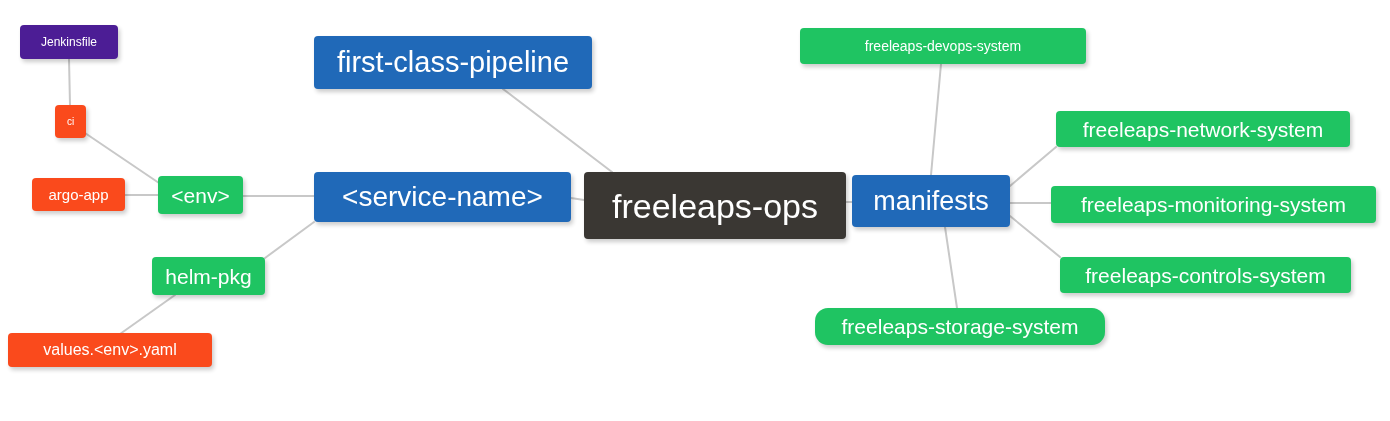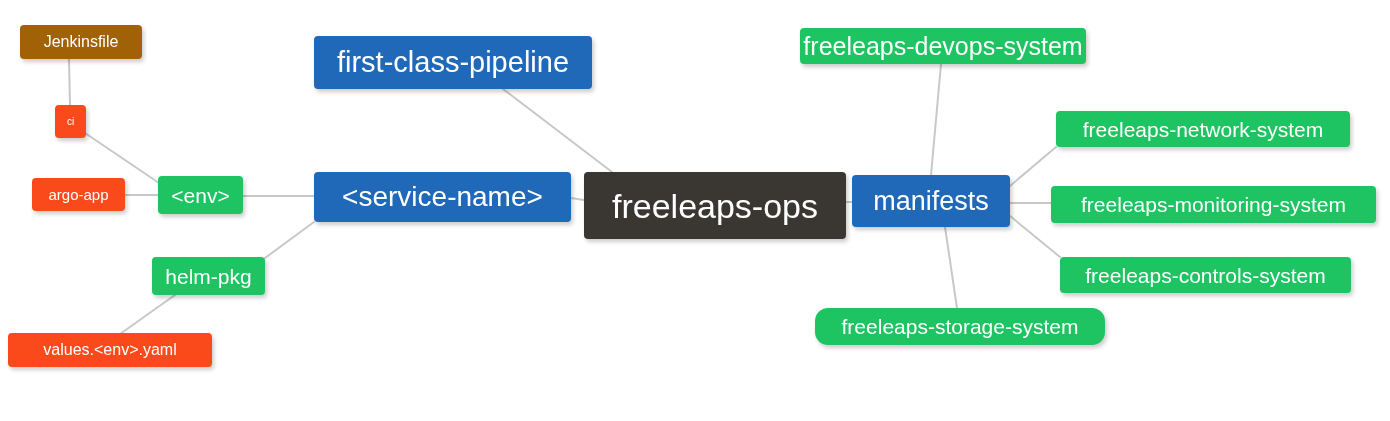--- a/index.html
+++ b/index.html
@@ -59,21 +59,21 @@
       <line x1="503" y1="89" x2="612" y2="172" stroke="#c8c8c8" stroke-width="2" stroke-linecap="round"></line>
       <line x1="571" y1="198" x2="584" y2="200" stroke="#c8c8c8" stroke-width="2" stroke-linecap="round"></line>
       <line x1="846" y1="202" x2="852" y2="202" stroke="#c8c8c8" stroke-width="2" stroke-linecap="round"></line>
       <line x1="931" y1="175" x2="941" y2="64" stroke="#c8c8c8" stroke-width="2" stroke-linecap="round"></line>
       <line x1="1010" y1="186" x2="1056" y2="147" stroke="#c8c8c8" stroke-width="2" stroke-linecap="round"></line>
       <line x1="1010" y1="203" x2="1051" y2="203" stroke="#c8c8c8" stroke-width="2" stroke-linecap="round"></line>
       <line x1="1010" y1="216" x2="1060" y2="257" stroke="#c8c8c8" stroke-width="2" stroke-linecap="round"></line>
       <line x1="945" y1="227" x2="957" y2="308" stroke="#c8c8c8" stroke-width="2" stroke-linecap="round"></line>
     </svg>
   <div id="node-layer">
-      <div class="node" style="left: 20px; top: 25px; width: 122px; height: 34px; background: #a16207; font-size: 16px;">
+      <div class="node" style="left: 20px; top: 25px; width: 98px; height: 34px; background: #4c1d95; font-size: 12px;">
         <span class="node-label">Jenkinsfile</span>
       </div>
       <div class="node" style="left: 55px; top: 105px; width: 31px; height: 33px; background: rgb(250, 74, 28); font-size: 10px;">
         <span class="node-label">ci</span>
       </div>
       <div class="node" style="left: 32px; top: 178px; width: 93px; height: 33px; background: rgb(250, 74, 28); font-size: 15px;">
         <span class="node-label">argo-app</span>
       </div>
       <div class="node" style="left: 158px; top: 176px; width: 85px; height: 38px; background: rgb(31, 196, 98); font-size: 21px;">
         <span class="node-label">&lt;env&gt;</span>
@@ -89,21 +89,21 @@
       </div>
       <div class="node" style="left: 314px; top: 172px; width: 257px; height: 50px; background: rgb(32, 105, 184); font-size: 28px;">
         <span class="node-label">&lt;service-name&gt;</span>
       </div>
       <div class="node" style="left: 584px; top: 172px; width: 262px; height: 67px; background: rgb(58, 55, 51); font-size: 34px;">
         <span class="node-label">freeleaps-ops</span>
       </div>
       <div class="node" style="left: 852px; top: 175px; width: 158px; height: 52px; background: rgb(32, 105, 184); font-size: 27px;">
         <span class="node-label">manifests</span>
       </div>
-      <div class="node" style="left: 800px; top: 28px; width: 286px; height: 36px; background: rgb(31, 196, 98); font-size: 25px;">
+      <div class="node" style="left: 800px; top: 28px; width: 286px; height: 36px; background: rgb(31, 196, 98); font-size: 14px;">
         <span class="node-label">freeleaps-devops-system</span>
       </div>
       <div class="node" style="left: 1056px; top: 111px; width: 294px; height: 36px; background: rgb(31, 196, 98); font-size: 21px;">
         <span class="node-label">freeleaps-network-system</span>
       </div>
       <div class="node" style="left: 1051px; top: 186px; width: 325px; height: 37px; background: rgb(31, 196, 98); font-size: 21px;">
         <span class="node-label">freeleaps-monitoring-system</span>
       </div>
       <div class="node" style="left: 1060px; top: 257px; width: 291px; height: 36px; background: rgb(31, 196, 98); font-size: 21px;">
         <span class="node-label">freeleaps-controls-system</span>

